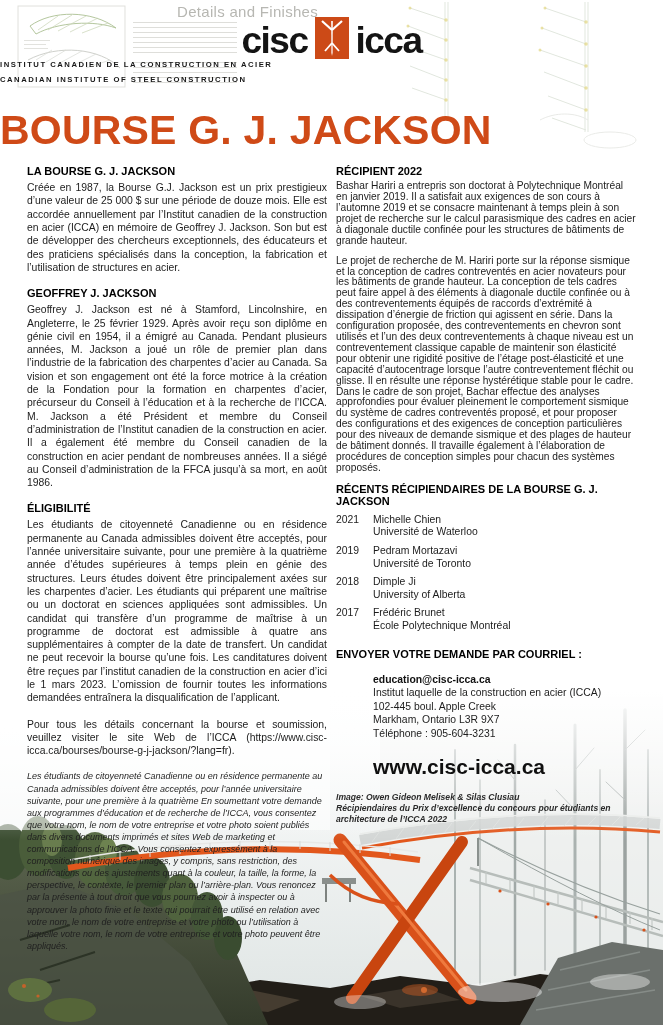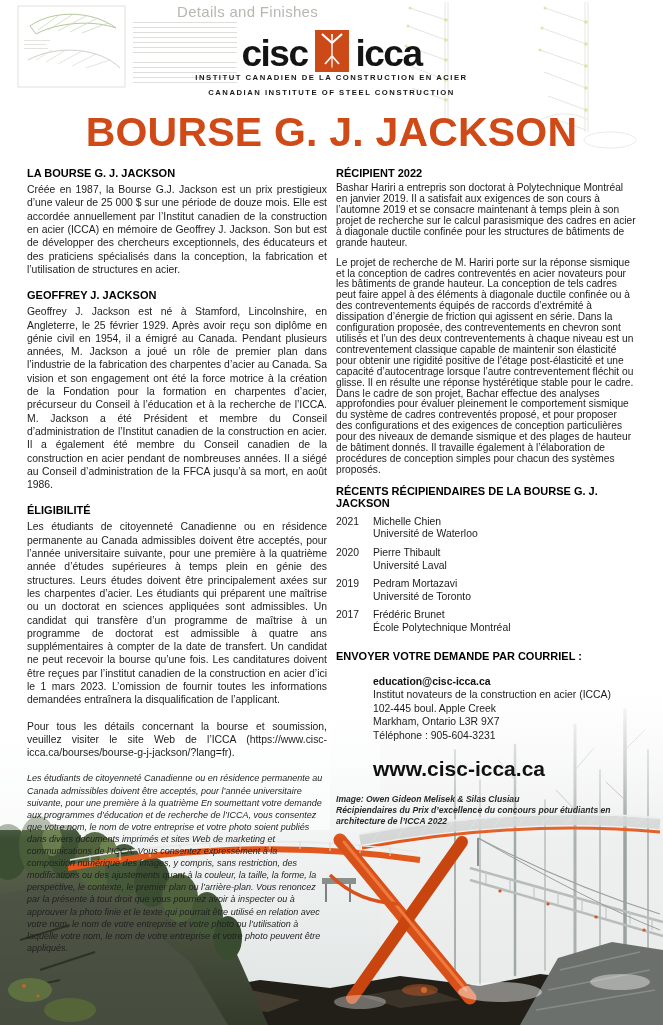--- a/index.html
+++ b/index.html
@@ -8,26 +8,26 @@
   .decor{position:absolute;top:0;left:0;z-index:0;}
   .decor-heading{position:absolute;top:3px;left:133px;font-size:15px;color:#b7b7b2;
         letter-spacing:.3px;z-index:0;margin-left:44px;}
   .decor-lines{position:absolute;left:133px;width:104px;z-index:0;
         background:repeating-linear-gradient(to bottom,#dededa 0,#dededa 1px,transparent 1px,transparent 5px);}
   .dl1{top:22px;height:34px;}
   .dl2{top:62px;height:24px;}
   .photo{position:absolute;left:0;top:690px;width:663px;height:335px;z-index:1;}
   .content{position:absolute;top:0;left:0;width:663px;z-index:2;}
 
-  .masthead{padding-top:28px;text-align:center;}
+  .masthead{padding-top:15px;}
   .logo-row{display:flex;align-items:flex-end;justify-content:center;gap:7px;height:44px;}
   .logo-word{font-weight:700;font-size:37px;line-height:.78;letter-spacing:-1.5px;color:#141414;margin-bottom:3px;}
   .logo-box{width:34px;height:42px;background:#cc4a17;display:block;}
   .institute{margin-top:5px;font-size:7.7px;font-weight:700;letter-spacing:1.5px;line-height:9.6px;color:#181818;}
-  .title{margin-top:15px;font-size:41px;font-weight:700;letter-spacing:.2px;color:#cf4a17;line-height:1;}
+  .title{margin-top:26px;font-size:41px;font-weight:700;letter-spacing:.2px;color:#cf4a17;line-height:1;}
 
   .columns{display:flex;gap:9px;padding:0 27px;margin-top:14px;align-items:flex-start;justify-content:flex-end;}
   .col{width:300px;}
   .sec{font-size:11px;font-weight:700;color:#000;margin:0 0 4px 0;}
   .body-p{font-size:10.4px;line-height:13.3px;margin:0 0 13px 0;text-align:justify;}
   .col-right .body-p{font-size:10.2px;line-height:10.9px;text-align:left;margin:0 0 9px 0;}
   .legal{font-size:9px;line-height:12.1px;font-style:italic;color:#1f1f1f;margin-top:5px;text-align:left;}
 
   .recents{margin-top:9px;}
   .recents .sec{margin-bottom:7px;}
@@ -231,47 +231,47 @@
         <div class="recents">
           <h3 class="sec">RÉCENTS RÉCIPIENDAIRES DE LA BOURSE G. J. JACKSON</h3>
           <div class="rec-row">
             <span class="rec-year">2021</span>
             <span>
               <span>Michelle Chien</span><br>
               <span>Université de Waterloo</span>
             </span>
           </div>
           <div class="rec-row">
-            <span class="rec-year">2020</span>
-            <span>
-              <span>Pierre Thibault</span><br>
-              <span>Université Laval</span>
-            </span>
-          </div>
-          <div class="rec-row">
             <span class="rec-year">2019</span>
             <span>
               <span>Pedram Mortazavi</span><br>
               <span>Université de Toronto</span>
+            </span>
+          </div>
+          <div class="rec-row">
+            <span class="rec-year">2018</span>
+            <span>
+              <span>Dimple Ji</span><br>
+              <span>University of Alberta</span>
             </span>
           </div>
           <div class="rec-row">
             <span class="rec-year">2017</span>
             <span>
               <span>Frédéric Brunet</span><br>
               <span>École Polytechnique Montréal</span>
             </span>
           </div>
         </div>
 
         <div class="apply">
           <h3 class="sec">ENVOYER VOTRE DEMANDE PAR COURRIEL  :</h3>
           <div class="contact">
             <a href="#" class="email">education@cisc-icca.ca</a><br>
-            <span>Institut novateurs de la construction en acier (ICCA)</span><br>
+            <span>Institut laquelle de la construction en acier (ICCA)</span><br>
             <span>102-445 boul. Apple Creek</span><br>
             <span>Markham, Ontario L3R 9X7</span><br>
             <span>Téléphone : 905-604-3231</span>
           </div>
           <a href="#" class="website">www.cisc-icca.ca</a>
           <div class="credit">
             <span>Image: Owen Gideon Melisek &amp; Silas Clusiau</span><br>
             <span>Récipiendaires du Prix d’excellence du concours pour étudiants en architecture de l’ICCA 2022</span>
           </div>
         </div>

